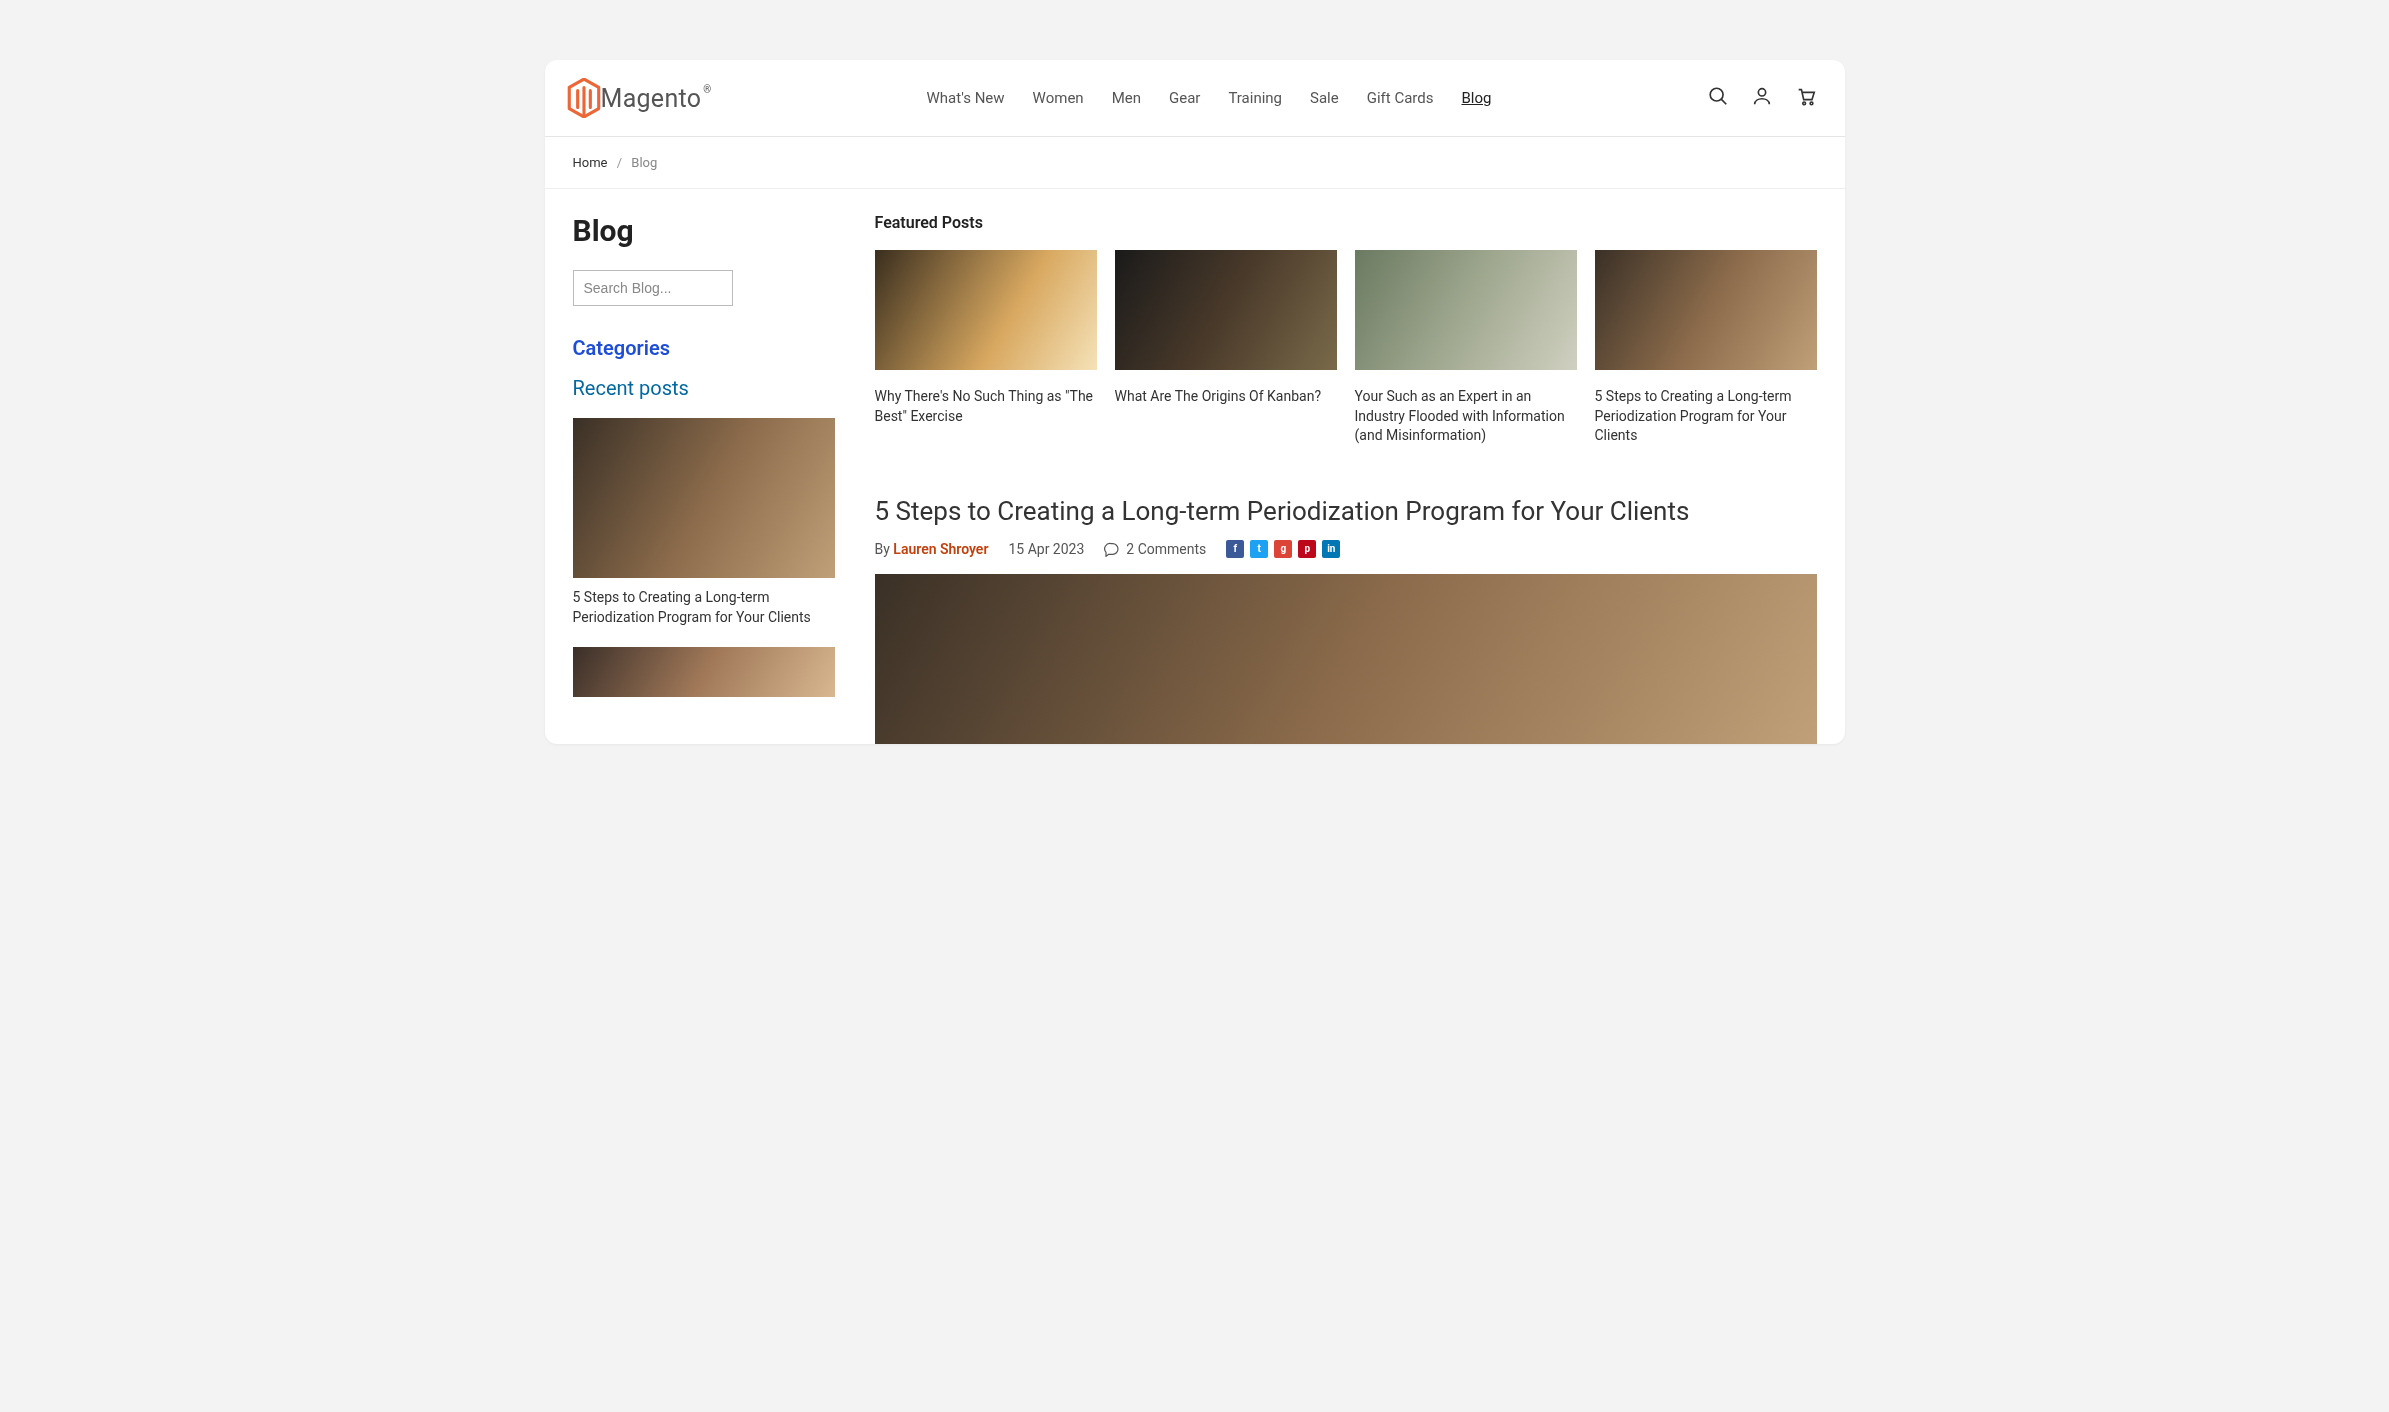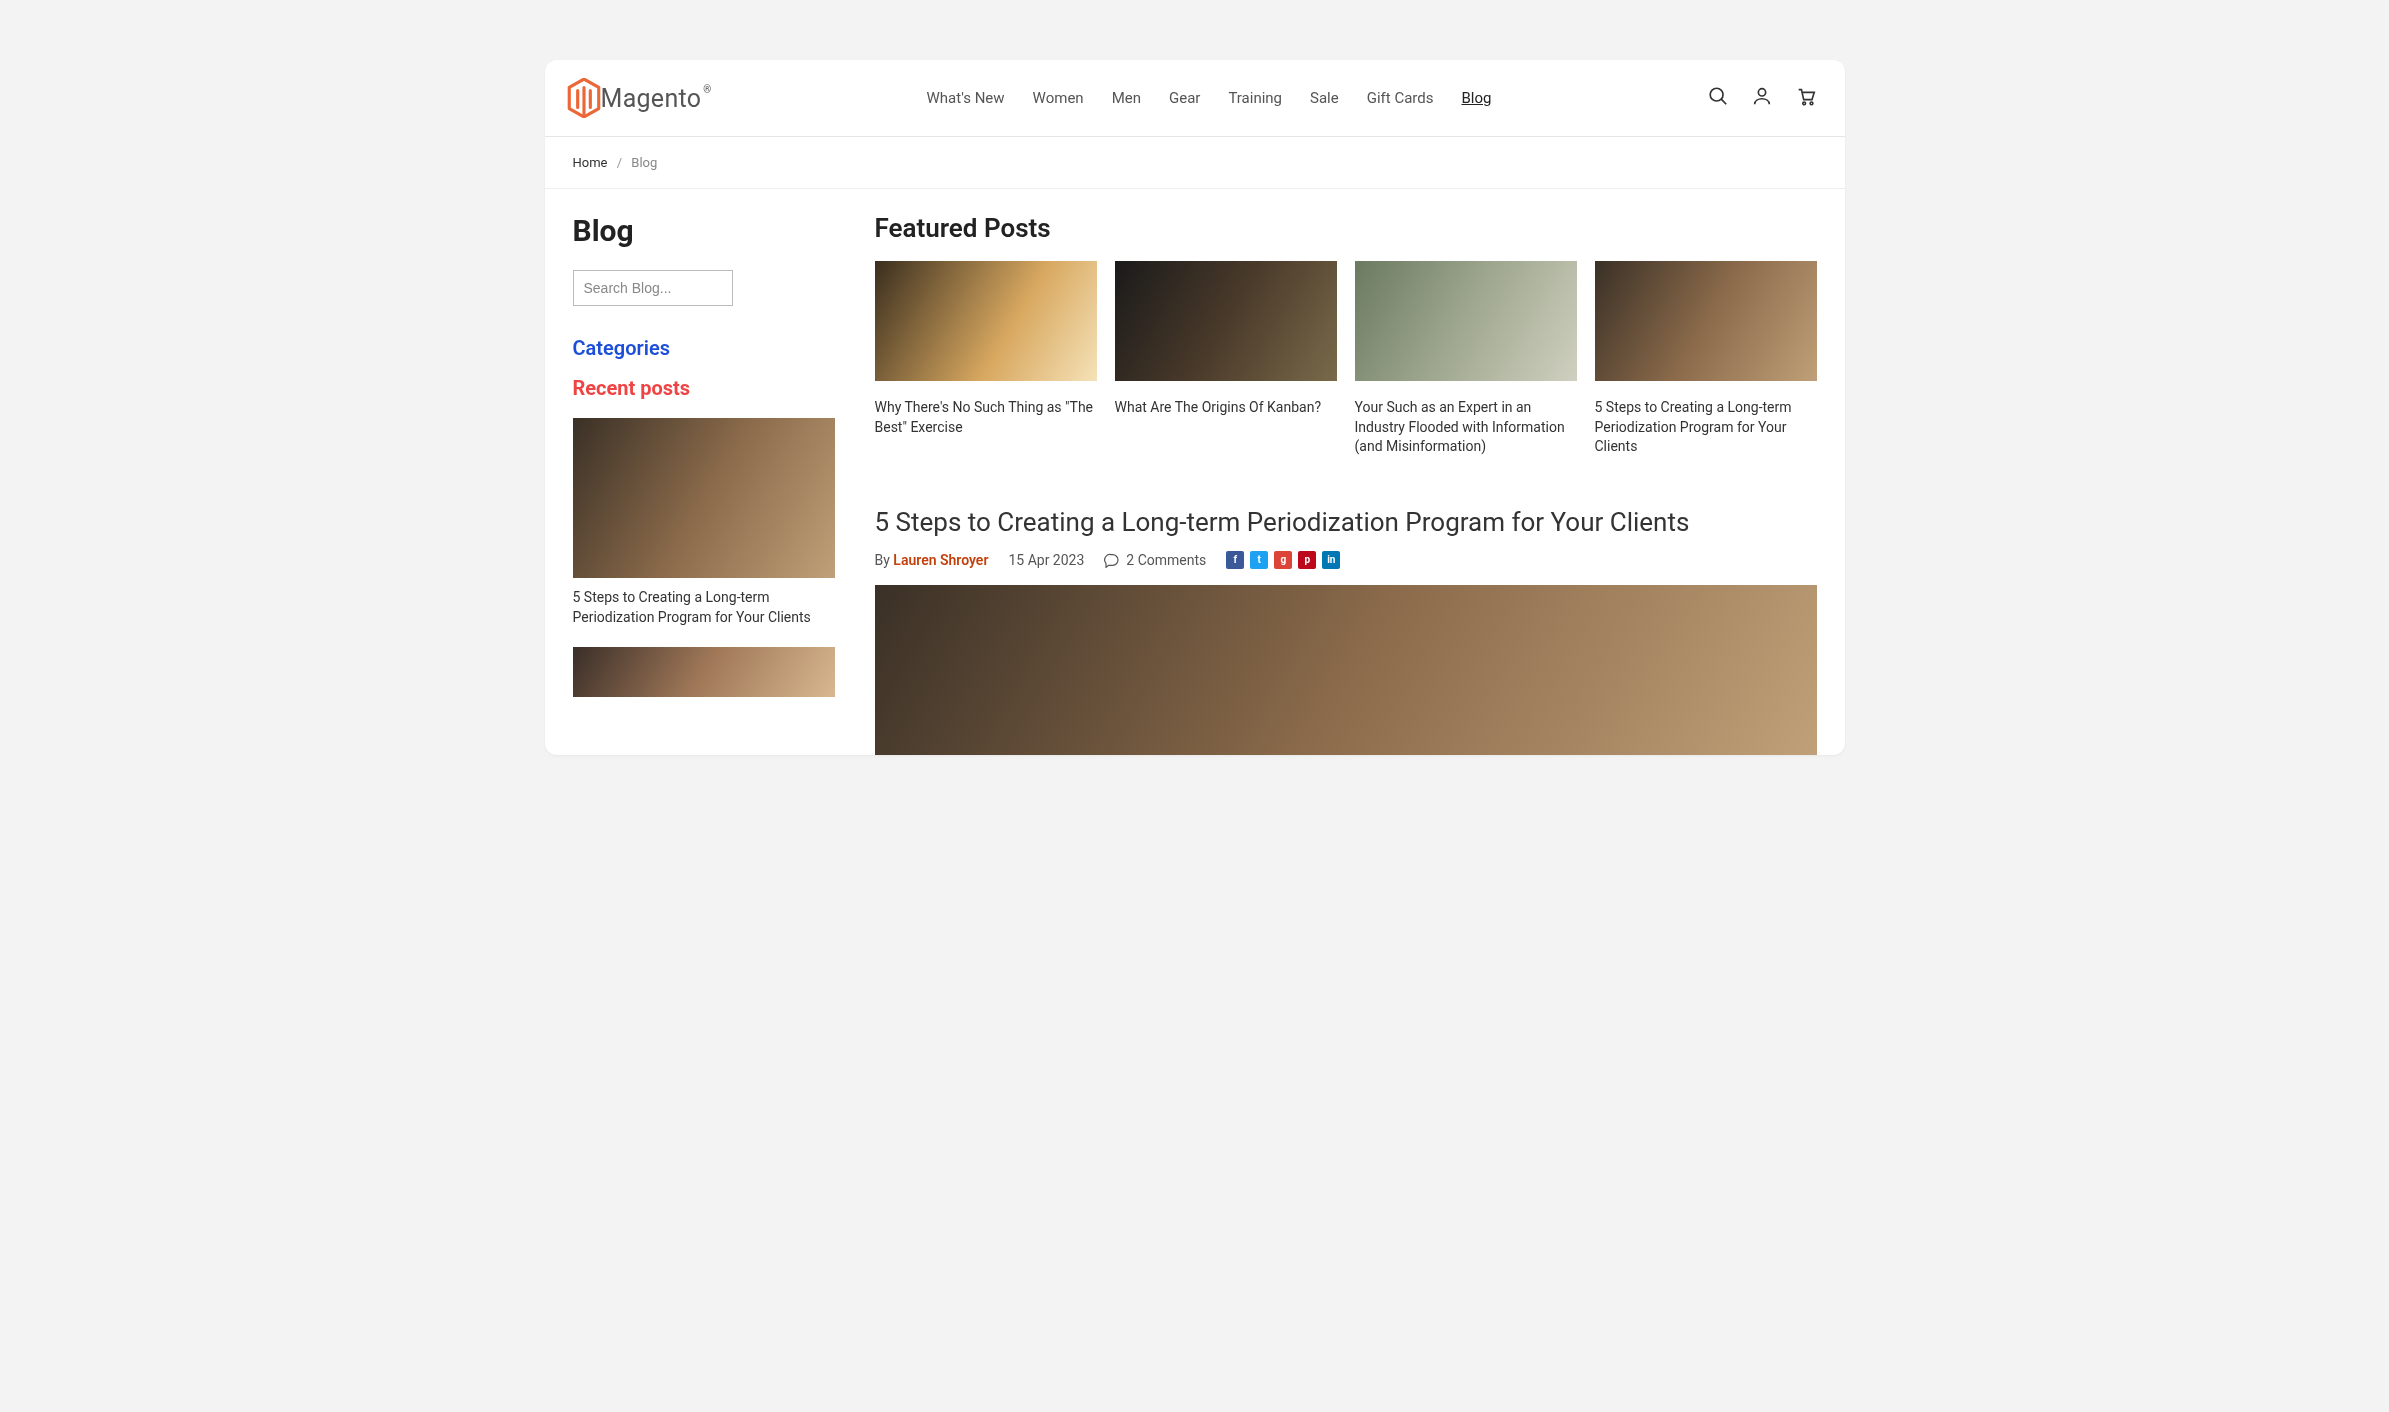--- a/index.html
+++ b/index.html
@@ -20,26 +20,26 @@
 .breadcrumb .sep { color: #999; margin: 0 6px; }
 .breadcrumb .cur { color: #888; }
 .content { display: flex; padding: 24px 0 0 0; gap: 40px; }
 .sidebar { width: 290px; padding-left: 28px; flex-shrink: 0; }
 .page-title { font-size: 30px; font-weight: 700; color: #222; margin-bottom: 22px; }
 .search-input { width: 160px; border: 1px solid #bbb; padding: 9px 10px; font-size: 14px; color: #666; outline: none; margin-bottom: 30px; }
 .search-input::placeholder { color: #888; }
 .side-head { font-size: 20px; font-weight: 600; color: #1d4ed8; margin-bottom: 16px; }
 .cat-list { list-style: none; margin-bottom: 40px; }
 .cat-list li { border-bottom: 1px solid #e2e2e2; padding: 11px 0; font-size: 14px; color: #333; cursor: pointer; }
-.recent-head { font-size: 20px; font-weight: 700; color: #ef4444; margin-bottom: 18px; }
+.recent-head { font-size: 20px; font-weight: 400; color: #0369a1; margin-bottom: 18px; }
 .recent-item { margin-bottom: 20px; }
 .recent-img { width: 100%; height: 160px; background: #999; display: block; }
 .recent-title { font-size: 14px; color: #333; line-height: 1.4; margin-top: 10px; }
 .main { flex: 1; padding-right: 28px; }
-.featured-head { font-size: 26px; font-weight: 600; color: #222; margin-bottom: 18px; }
+.featured-head { font-size: 16px; font-weight: 600; color: #222; margin-bottom: 18px; }
 .featured-row { display: flex; gap: 18px; margin-bottom: 50px; }
 .featured-item { flex: 1; cursor: pointer; }
 .featured-img { width: 100%; height: 120px; background: #888; display: block; }
 .featured-title { font-size: 14px; color: #333; line-height: 1.4; margin-top: 17px; }
 .article-title { font-size: 26px; font-weight: 400; color: #333; margin-bottom: 14px; }
 .article-meta { display: flex; align-items: center; gap: 20px; font-size: 14px; color: #555; margin-bottom: 16px; flex-wrap: wrap; }
 .article-meta .author strong { color: #c2410c; font-weight: 600; }
 .article-meta .comments { display: flex; align-items: center; gap: 6px; }
 .social { display: flex; gap: 6px; }
 .social span { width: 18px; height: 18px; border-radius: 2px; display: flex; align-items: center; justify-content: center; color: #fff; font-size: 10px; font-weight: bold; cursor: pointer; }

